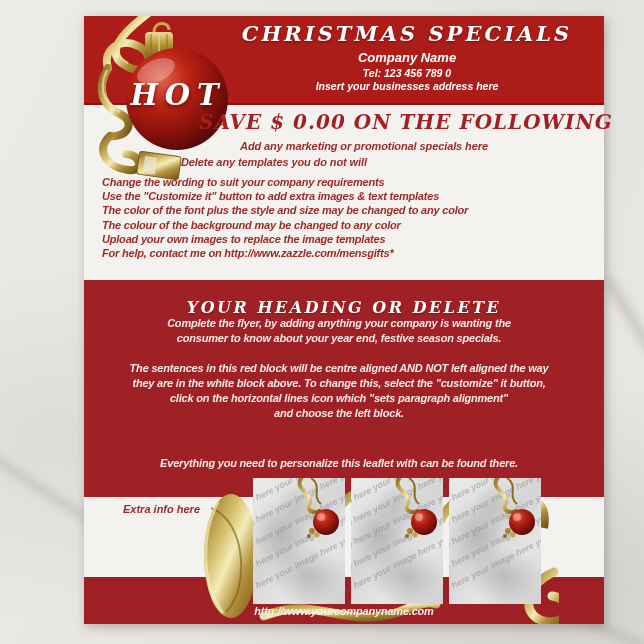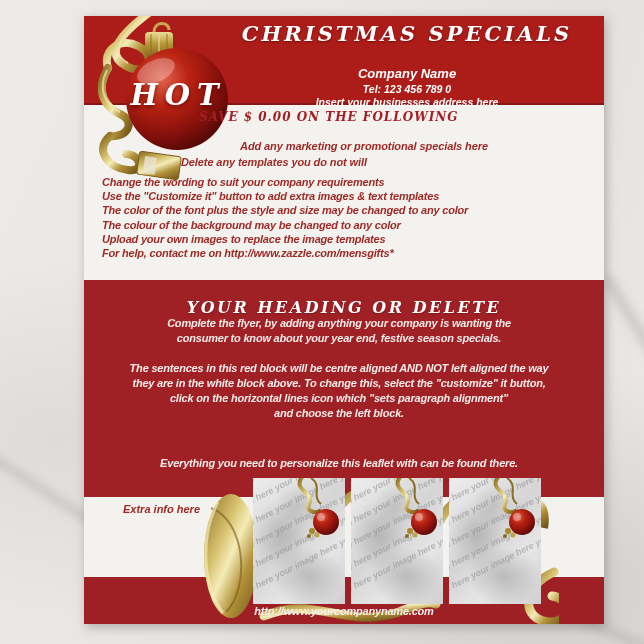--- a/index.html
+++ b/index.html
@@ -21,30 +21,30 @@
     border-bottom:2px solid #861616;z-index:1;}
   .redblock{position:absolute;left:0;top:264px;width:100%;height:217px;background:#a02125;z-index:1;}
   .redstrip{position:absolute;left:0;top:561px;width:100%;height:47px;background:#9e2024;z-index:1;}
 
   .deco{position:absolute;left:0;top:0;width:475px;height:608px;z-index:2;pointer-events:none;}
 
   .txt{position:absolute;font-weight:bold;z-index:4;}
   .header-text{position:absolute;left:130px;right:4px;top:5px;text-align:center;color:#ffffff;z-index:4;}
   .title{font-family:"DejaVu Serif",serif;font-weight:bold;font-size:21px;letter-spacing:3px;
     line-height:26px;text-shadow:0 1px 2px rgba(70,0,0,.55);white-space:nowrap;}
-  .company{font-size:13px;line-height:17px;margin-top:18px;font-weight:bold;}
+  .company{font-size:13px;line-height:17px;margin-top:2px;font-weight:bold;}
   .tel{font-size:10.5px;line-height:14px;font-weight:bold;}
   .address{font-size:10.5px;line-height:13px;font-weight:bold;}
 
   .hot{position:absolute;left:38px;top:62px;width:112px;text-align:center;z-index:4;
     font-family:"DejaVu Serif",serif;font-weight:bold;font-size:29px;letter-spacing:7px;
     color:#ffffff;text-shadow:0 2px 4px rgba(60,0,0,.6);}
 
   .save{left:115px;right:2px;top:94px;text-align:left;font-family:"DejaVu Serif",serif;
-    font-size:12px;letter-spacing:1px;color:#a31f24;white-space:nowrap;}
+    font-size:20px;letter-spacing:1px;color:#a31f24;white-space:nowrap;}
   .promo1{left:40px;right:0;top:124px;text-align:center;font-size:11px;color:#9d2a26;letter-spacing:-.1px;}
   .promo2{left:97px;top:140px;font-size:11px;color:#9d2a26;letter-spacing:-.1px;}
   .promo-left{left:18px;top:159px;font-size:11px;line-height:14.2px;color:#9d2a26;letter-spacing:-.2px;white-space:nowrap;}
 
   .rb-heading{position:absolute;left:0;right:0;top:18px;text-align:center;z-index:4;
     font-family:"DejaVu Serif",serif;font-weight:bold;font-size:16px;letter-spacing:2.5px;
     color:#ffffff;text-shadow:0 1px 2px rgba(70,0,0,.4);white-space:nowrap;}
   .rb-para{position:absolute;left:6px;right:16px;text-align:center;z-index:4;font-weight:bold;
     font-size:11px;line-height:15px;color:#f4ebe9;letter-spacing:-.2px;}
   .rb-p1{top:36px;} .rb-p2{top:81px;} .rb-p3{top:156px;margin-top:20px;}

